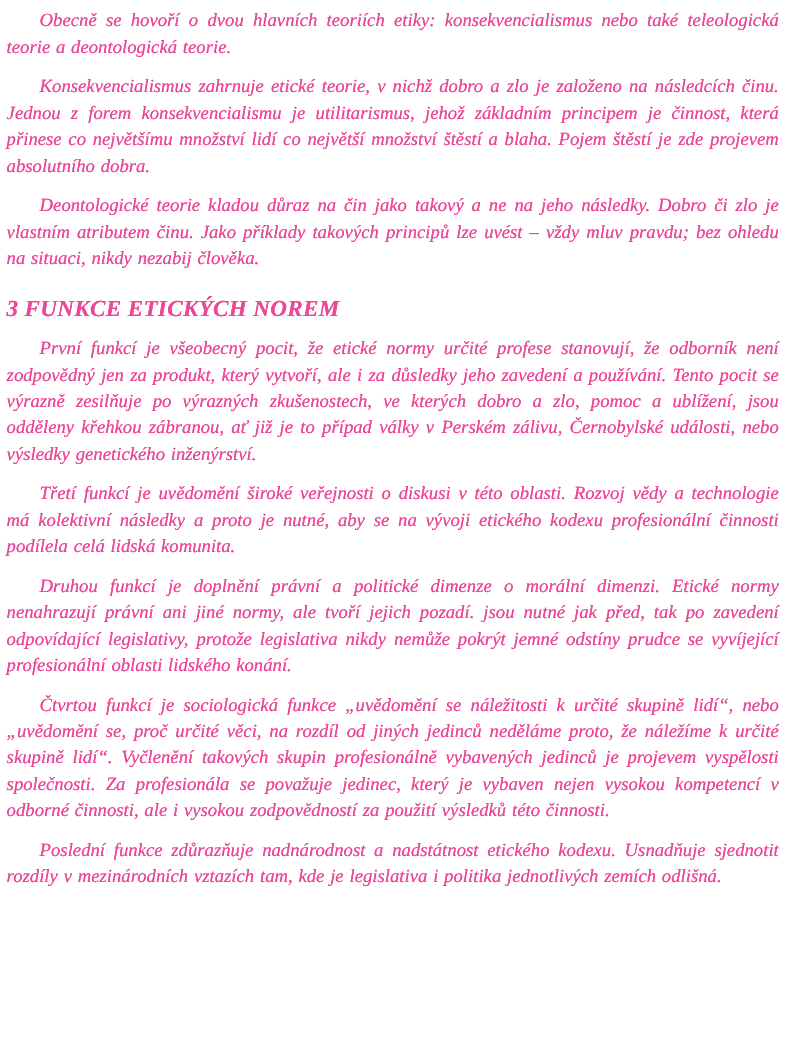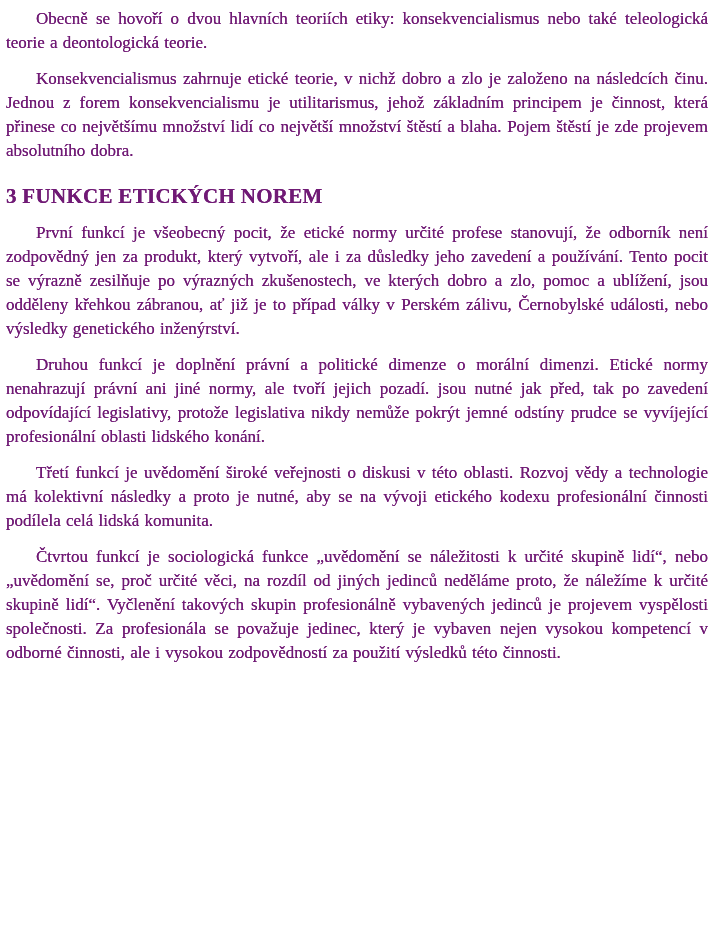--- a/index.html
+++ b/index.html
@@ -6,26 +6,27 @@
     margin: 0;
     padding: 0;
     background: #ffffff;
   }
   .page {
     position: relative;
     width: 718px;
     height: 947px;
     box-sizing: border-box;
     background: #ffffff;
-    color: #701a75;
+    color: #ec4899;
     padding: 7px 10px 0 6px;
     overflow: hidden;
     font-family: "Liberation Serif", "DejaVu Serif", serif;
     
     text-shadow: 0 0 0.4px currentColor;
+    font-style: italic;
   }
   .para {
     margin: 12px 0 0 0;
     font-size: 17px;
     line-height: 24px;
     text-align: justify;
     text-indent: 30px;
     word-spacing: 1px;
   }
   .para:first-of-type {
@@ -42,25 +43,27 @@
   }
 </style>
 </head>
 <body>
 
 <div class="page">
   <p class="para">Obecně se hovoří o dvou hlavních teoriích etiky: konsekvencialismus nebo také teleologická teorie a deontologická teorie.</p>
 
   <p class="para">Konsekvencialismus zahrnuje etické teorie, v nichž dobro a zlo je založeno na následcích činu. Jednou z forem konsekvencialismu je utilitarismus, jehož základním principem je činnost, která přinese co největšímu množství lidí co největší množství štěstí a blaha. Pojem štěstí je zde projevem absolutního dobra.</p>
 
+  <p class="para">Deontologické teorie kladou důraz na čin jako takový a ne na jeho následky. Dobro či zlo je vlastním atributem činu. Jako příklady takových principů lze uvést – vždy mluv pravdu; bez ohledu na situaci, nikdy nezabij člověka.</p>
 
 
   <h2 class="heading">3 FUNKCE ETICKÝCH NOREM</h2>
 
   <p class="para">První funkcí je všeobecný pocit, že etické normy určité profese stanovují, že odborník není zodpovědný jen za produkt, který vytvoří, ale i za důsledky jeho zavedení a používání. Tento pocit se výrazně zesilňuje po výrazných zkušenostech, ve kterých dobro a zlo, pomoc a ublížení, jsou odděleny křehkou zábranou, ať již je to případ války v Perském zálivu, Černobylské události, nebo výsledky genetického inženýrství.</p>
 
+  <p class="para">Třetí funkcí je uvědomění široké veřejnosti o diskusi v této oblasti. Rozvoj vědy a technologie má kolektivní následky a proto je nutné, aby se na vývoji etického kodexu profesionální činnosti podílela celá lidská komunita.</p>
+
   <p class="para">Druhou funkcí je doplnění právní a politické dimenze o morální dimenzi. Etické normy nenahrazují právní ani jiné normy, ale tvoří jejich pozadí. jsou nutné jak před, tak po zavedení odpovídající legislativy, protože legislativa nikdy nemůže pokrýt jemné odstíny prudce se vyvíjející profesionální oblasti lidského konání.</p>
-
-  <p class="para">Třetí funkcí je uvědomění široké veřejnosti o diskusi v této oblasti. Rozvoj vědy a technologie má kolektivní následky a proto je nutné, aby se na vývoji etického kodexu profesionální činnosti podílela celá lidská komunita.</p>
 
   <p class="para">Čtvrtou funkcí je sociologická funkce „uvědomění se náležitosti k určité skupině lidí“, nebo „uvědomění se, proč určité věci, na rozdíl od jiných jedinců neděláme proto, že náležíme k určité skupině lidí“. Vyčlenění takových skupin profesionálně vybavených jedinců je projevem vyspělosti společnosti. Za profesionála se považuje jedinec, který je vybaven nejen vysokou kompetencí v odborné činnosti, ale i vysokou zodpovědností za použití výsledků této činnosti.</p>
 
+  <p class="para">Poslední funkce zdůrazňuje nadnárodnost a nadstátnost etického kodexu. Usnadňuje sjednotit rozdíly v mezinárodních vztazích tam, kde je legislativa i politika jednotlivých zemích odlišná.</p>
 </div>
 
 </body></html>

